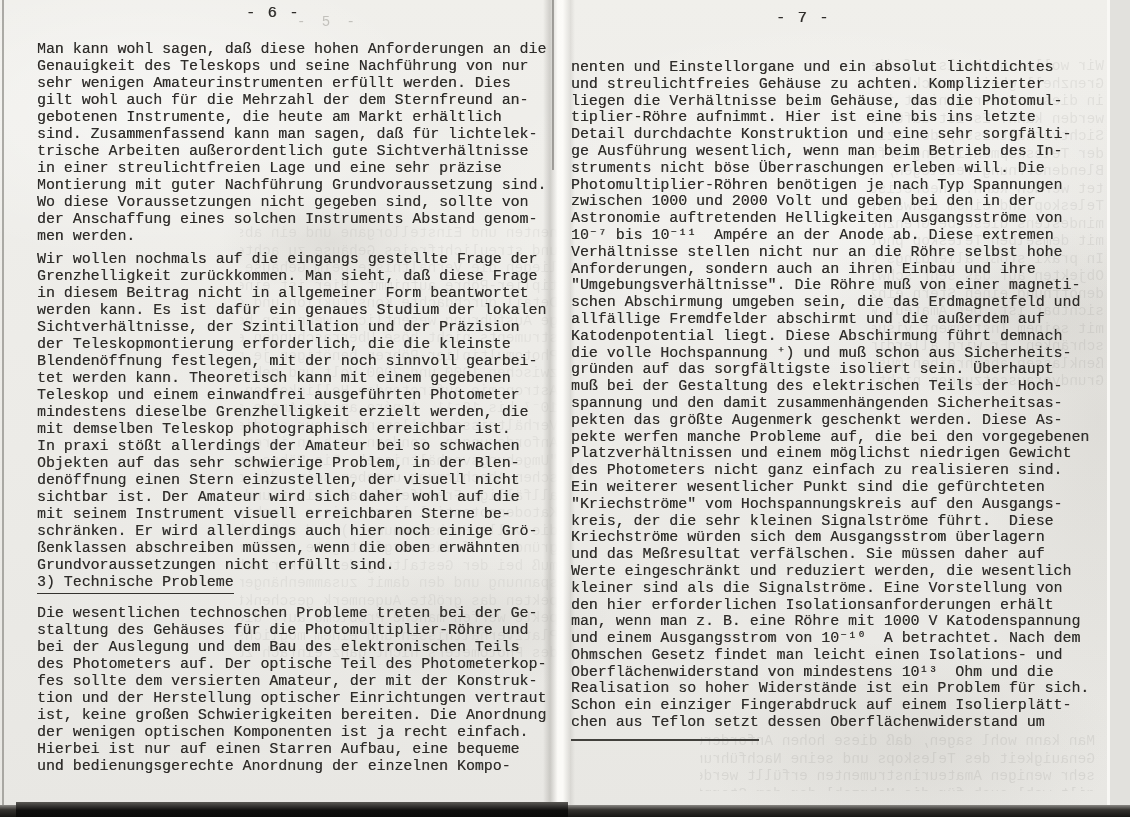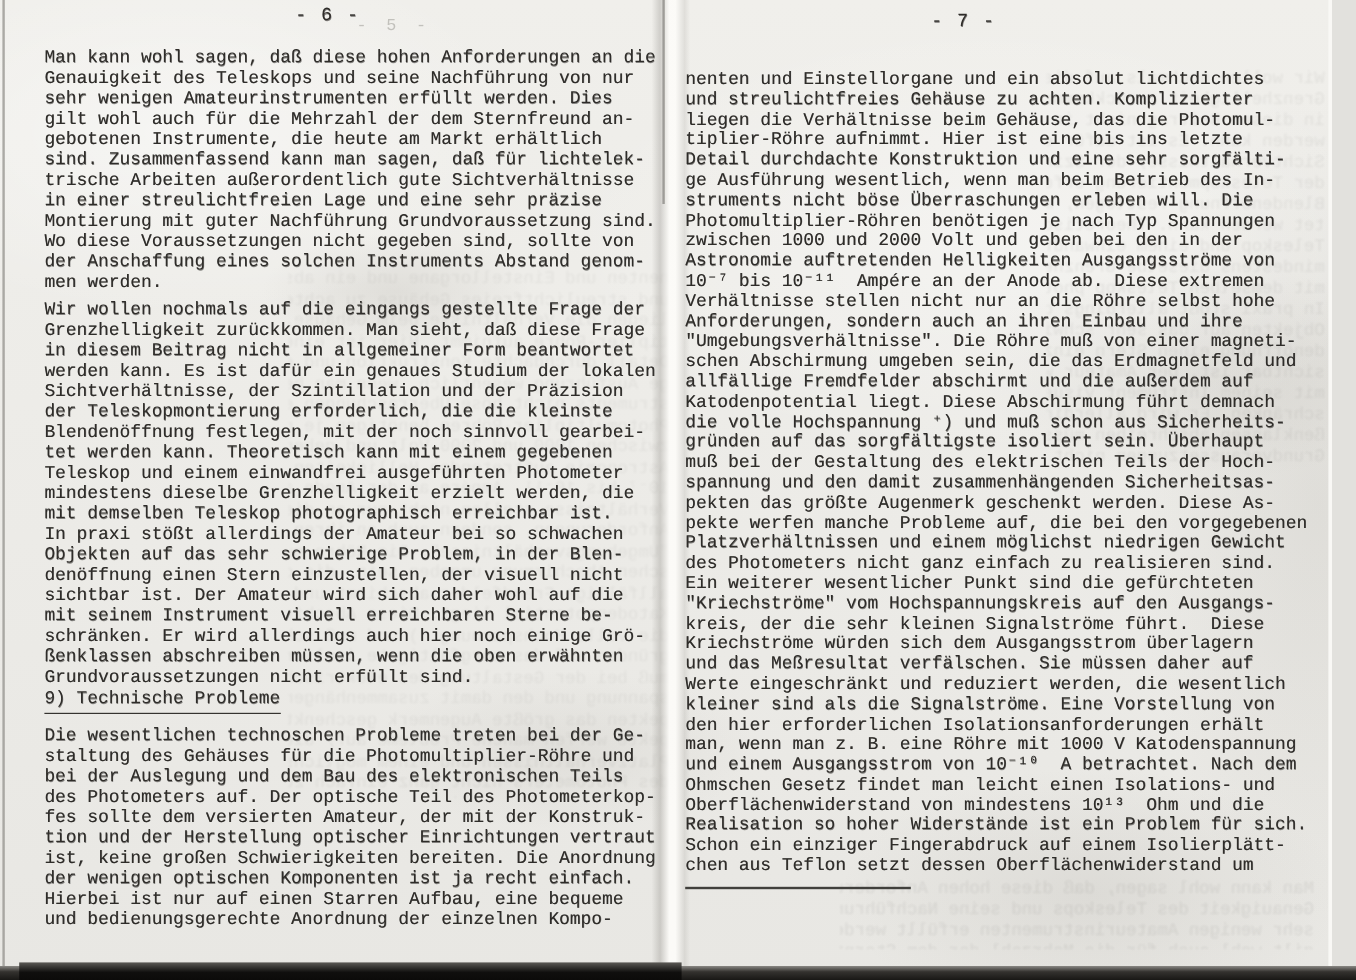--- a/index.html
+++ b/index.html
@@ -211,21 +211,21 @@
 mit demselben Teleskop photographisch erreichbar ist.
 In praxi stößt allerdings der Amateur bei so schwachen
 Objekten auf das sehr schwierige Problem, in der Blen-
 denöffnung einen Stern einzustellen, der visuell nicht
 sichtbar ist. Der Amateur wird sich daher wohl auf die
 mit seinem Instrument visuell erreichbaren Sterne be-
 schränken. Er wird allerdings auch hier noch einige Grö-
 ßenklassen abschreiben müssen, wenn die oben erwähnten
 Grundvoraussetzungen nicht erfüllt sind.</p>
       <div class="heading-row">
-        <span class="heading">9) Technische Probleme</span>
+        <span class="heading">3) Technische Probleme</span>
       </div>
       <p class="p3">Die wesentlichen technoschen Probleme treten bei der Ge-
 staltung des Gehäuses für die Photomultiplier-Röhre und
 bei der Auslegung und dem Bau des elektronischen Teils
 des Photometers auf. Der optische Teil des Photometerkop-
 fes sollte dem versierten Amateur, der mit der Konstruk-
 tion und der Herstellung optischer Einrichtungen vertraut
 ist, keine großen Schwierigkeiten bereiten. Die Anordnung
 der wenigen optischen Komponenten ist ja recht einfach.
 Hierbei ist nur auf einen Starren Aufbau, eine bequeme

